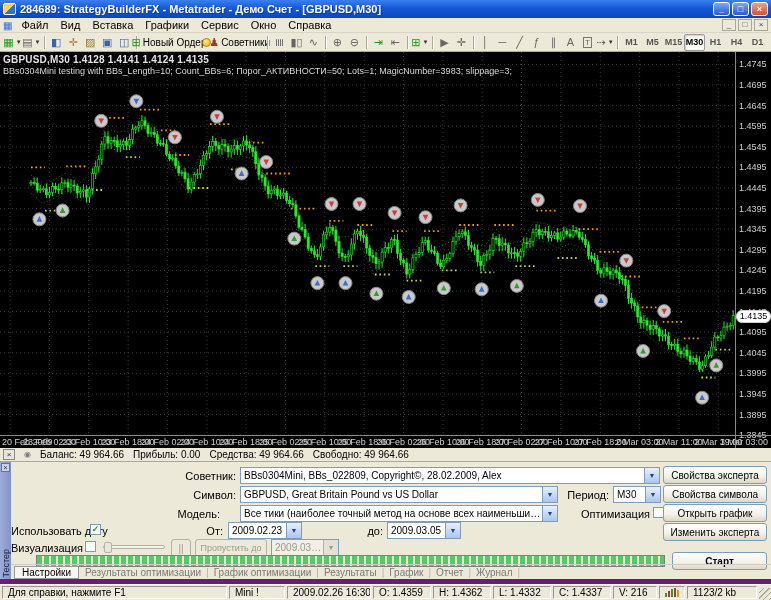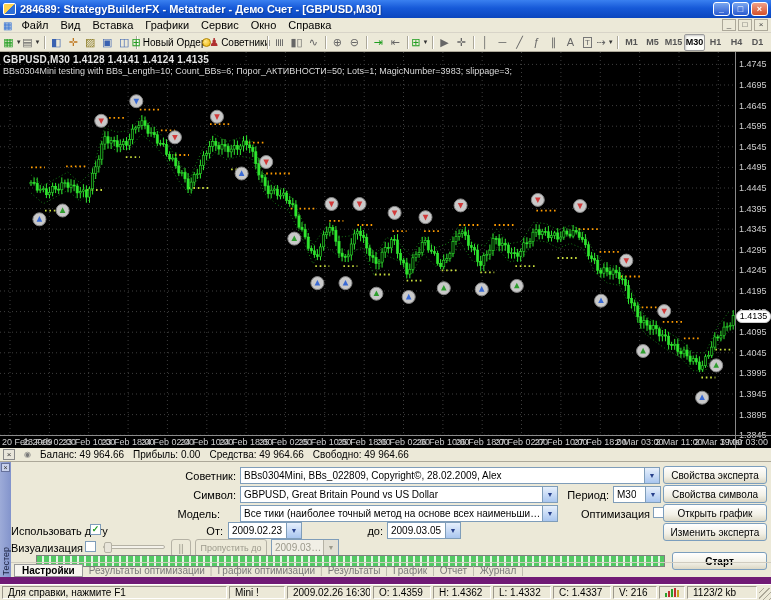--- a/index.html
+++ b/index.html
@@ -54,21 +54,21 @@
     text-align:center;border:1px solid #ccc;z-index:3;line-height:11px}
 
   
   .termbar{height:14px;background:#ece9d8;display:flex;align-items:center;gap:9px;
     font-size:10px;padding:0 3px;border-bottom:1px solid #aca899}
   .xbtn{width:12px;height:11px;border:1px solid #888;background:#e8e5da;font-size:8px;
     line-height:9px;text-align:center;color:#333;flex:0 0 auto}
   .tdot{color:#7a7a7a;font-size:8px}
 
   
-  .tester{height:122px;display:flex;background:#ece9d8;border-bottom:7px solid #701a75}
+  .tester{height:122px;display:flex;background:#ece9d8;border-bottom:5px solid #701a75}
   .strip{width:11px;background:linear-gradient(90deg,#9dabd8,#8394cc);display:flex;flex-direction:column;
     align-items:center;justify-content:space-between;padding:1px 0}
   .xbtn2{width:9px;height:9px;border:1px solid #66719c;background:#c9d2ec;font-size:7px;
     line-height:7px;text-align:center;color:#333}
   .striplabel{writing-mode:vertical-rl;transform:rotate(180deg);font-size:9px;color:#1a2140}
   .tmain{position:relative;flex:1;font-size:11px}
   .flabel{position:absolute;text-align:right;white-space:nowrap}
   .field{position:absolute;height:17px;background:#fff;border:1px solid #7f9db9;display:flex;
     align-items:center;font-size:10px;padding-left:3px;overflow:hidden;white-space:nowrap}
   .field .fval{overflow:hidden;text-overflow:ellipsis}
@@ -83,21 +83,21 @@
   .cb{position:absolute;width:11px;height:11px;background:#fff;border:1px solid #7f9db9;
     font-size:9px;line-height:9px;text-align:center;color:#1a9a1a;font-weight:bold}
   .slider{position:absolute;height:4px;border:1px solid #b5b2a5;background:#f4f2ea;border-radius:2px}
   .slider .handle{position:absolute;left:0;top:-4px;width:8px;height:11px;background:#e8e5da;
     border:1px solid #b5b2a5;border-radius:2px}
   .progress{position:absolute;height:12px;border:1px solid #7f7f7f;
     background:repeating-linear-gradient(90deg,#54c964 0 5px,#e6f7e6 5px 7px)}
   .tabsrow{position:absolute;left:0;right:0;bottom:0;height:15px;display:flex;align-items:center;
     font-size:10px;color:#7a7a7a;border-top:1px solid #d0ccc0;padding-left:3px;white-space:nowrap}
   .tab{padding:0 4px}
-  .tab.active{color:#000;font-weight:bold;background:#f8f6f0;border:1px solid #999;height:13px;
+  .tab.active{color:#000;font-weight:normal;background:#f8f6f0;border:1px solid #999;height:13px;
     display:flex;align-items:center;padding:0 7px;margin-right:2px}
   .tabsep{color:#b5b2a5;margin:0 1px}
 
   
   .statusbar{height:16px;display:flex;align-items:center;background:#ece9d8;font-size:10px;
     border-top:1px solid #fff;padding-left:2px}
   .sseg{height:13px;display:flex;align-items:center;padding:0 5px;margin-right:2px;
     border:1px solid;border-color:#9a968a #fff #fff #9a968a;white-space:nowrap;overflow:hidden}
   .sseg.grow{flex:1}
   .bars{display:flex;align-items:flex-end;gap:1px;height:9px}

